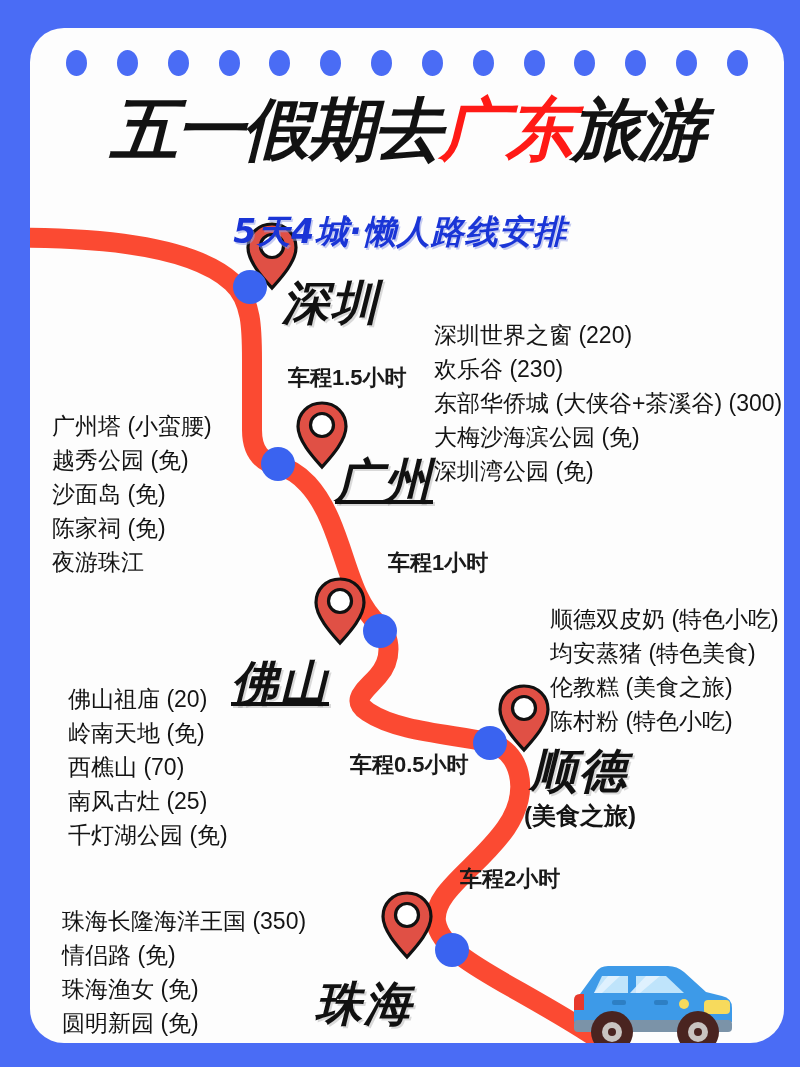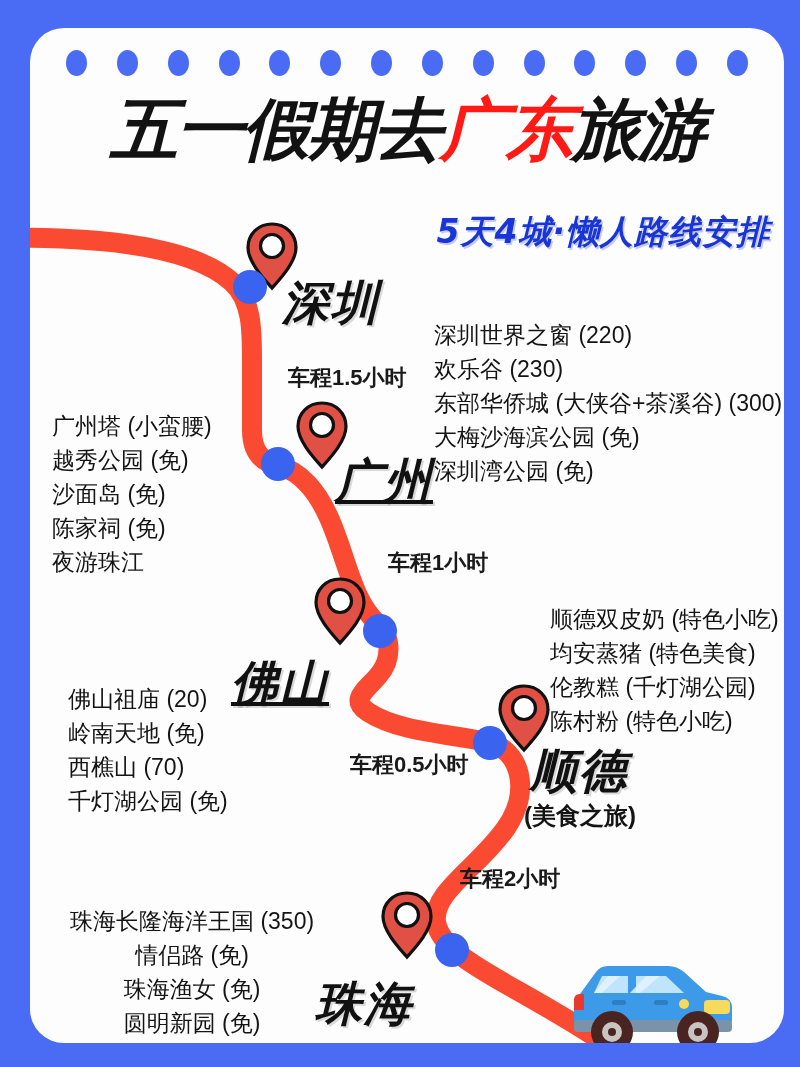--- a/index.html
+++ b/index.html
@@ -66,21 +66,21 @@
     line-height: 1;
   }
   .hl-black { color: #121212; }
   .hl-red { color: #ff1a16; }
 
   #subtitle {
     position: absolute;
     left: 0;
     top: 182px;
     width: 754px;
-    text-align: right;
+    text-align: center;
     padding-right: 14px;
     box-sizing: border-box;
     font-size: 33px;
     font-weight: 900;
     font-style: italic;
     color: #1a35d6;
     letter-spacing: 1px;
     white-space: nowrap;
     z-index: 5;
     text-shadow: 1.5px 1.5px 0 rgba(150,160,230,.55);
@@ -246,45 +246,46 @@
     <path d="M27 3 C13 3 3 13.5 3 26.5 C3 41 19 58 27 67 C35 58 51 41 51 26.5 C51 13.5 41 3 27 3 Z" fill="#e05045" stroke="#111" stroke-width="3.2"></path>
     <circle cx="27" cy="25" r="11.5" fill="#fff" stroke="#111" stroke-width="3.2"></circle>
   </svg>
   <div class="node-dot" style="left:333px; top:586px;"></div>
   <div class="city-name" style="left:201px; top:624px;text-decoration:underline;">佛山</div>
   <div class="drive-label" style="left:320px; top:722px;">车程0.5小时</div>
   <div class="attr-list" style="left:38px; top:618px;">
     <div>佛山祖庙 (20)</div>
     <div>岭南天地 (免)</div>
     <div>西樵山 (70)</div>
+    <div>南风古灶 (25)</div>
     <div>千灯湖公园 (免)</div>
   </div>
 
   <svg class="pin" style="left:467px; top:655px;" viewBox="0 0 54 70">
     <path d="M27 3 C13 3 3 13.5 3 26.5 C3 41 19 58 27 67 C35 58 51 41 51 26.5 C51 13.5 41 3 27 3 Z" fill="#e05045" stroke="#111" stroke-width="3.2"></path>
     <circle cx="27" cy="25" r="11.5" fill="#fff" stroke="#111" stroke-width="3.2"></circle>
   </svg>
   <div class="node-dot" style="left:443px; top:698px;"></div>
   <div class="city-name" style="left:500px; top:712px;">顺德</div>
   <div class="city-sub" style="left:494px; top:772px;">(美食之旅)</div>
   <div class="drive-label" style="left:430px; top:836px;">车程2小时</div>
   <div class="attr-list" style="left:520px; top:538px;">
     <div>顺德双皮奶 (特色小吃)</div>
     <div>均安蒸猪 (特色美食)</div>
-    <div>伦教糕 (千灯湖公园)</div>
+    <div>伦教糕 (美食之旅)</div>
     <div>陈村粉 (特色小吃)</div>
   </div>
 
   <svg class="pin" style="left:350px; top:862px;" viewBox="0 0 54 70">
     <path d="M27 3 C13 3 3 13.5 3 26.5 C3 41 19 58 27 67 C35 58 51 41 51 26.5 C51 13.5 41 3 27 3 Z" fill="#e05045" stroke="#111" stroke-width="3.2"></path>
     <circle cx="27" cy="25" r="11.5" fill="#fff" stroke="#111" stroke-width="3.2"></circle>
   </svg>
   <div class="node-dot" style="left:405px; top:905px;"></div>
   <div class="city-name" style="left:285px; top:945px;">珠海</div>
-  <div class="attr-list" style="left:40px; top:840px;text-align:center;">
+  <div class="attr-list" style="left:32px; top:840px;">
     <div>珠海长隆海洋王国 (350)</div>
     <div>情侣路 (免)</div>
     <div>珠海渔女 (免)</div>
     <div>圆明新园 (免)</div>
   </div>
 
   <svg id="car" style="left:520px; top:920px;" viewBox="0 0 200 110">
     <path d="M30 46 L46 24 Q50 18 58 18 L118 18 Q127 18 134 24 L156 44 L172 48 Q182 50 182 60 L182 74 L24 74 L24 56 Q24 48 30 46 Z" fill="#3d9ae8"></path>
     <path d="M52 28 L78 28 L78 45 L44 45 Z" fill="#bfe4fb"></path>
     <path d="M86 28 L116 28 L134 45 L86 45 Z" fill="#bfe4fb"></path>

